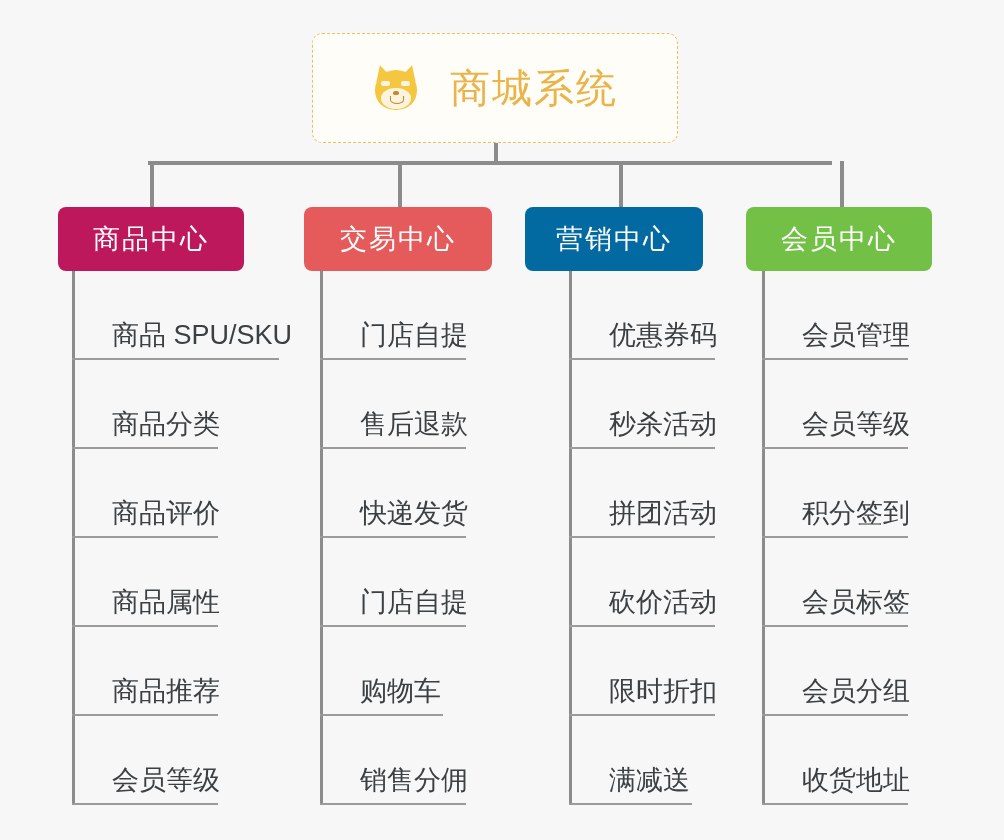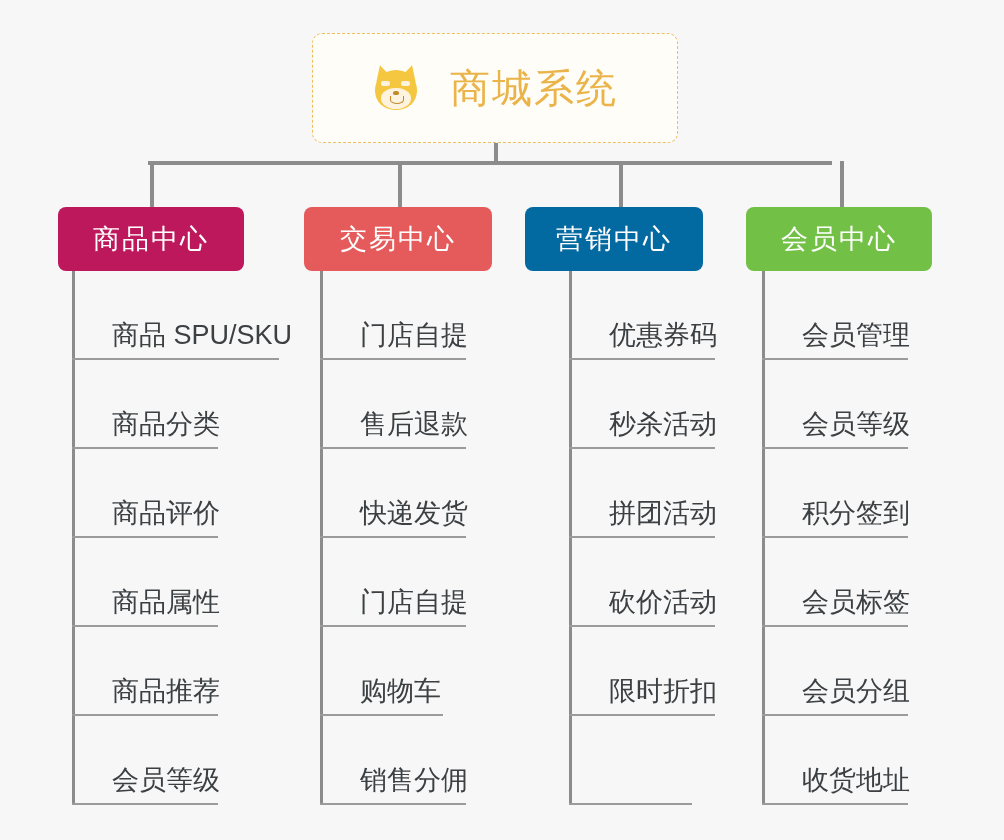--- a/index.html
+++ b/index.html
@@ -268,20 +268,21 @@
         </div>
         <div class="leaf-item">
           <div class="leaf-text">砍价活动</div>
           <div class="leaf-rule" style="width: 146px;"></div>
         </div>
         <div class="leaf-item">
           <div class="leaf-text">限时折扣</div>
           <div class="leaf-rule" style="width: 146px;"></div>
         </div>
         <div class="leaf-item">
+          <div class="leaf-text">满减送</div>
           <div class="leaf-rule" style="width: 123px;"></div>
         </div>
       </div>
       <div class="conn conn-drop" style="left: 840px;"></div>
       <div class="cat-box" style="left: 746px; width: 186px; background: rgb(114, 192, 69);">
         <div class="cat-label" style="color: rgb(255, 255, 255);">会员中心</div>
       </div>
       <div class="leaf-col" style="left: 762px;">
         <div class="leaf-spine" style="height: 534px;"></div>
         <div class="leaf-item">

